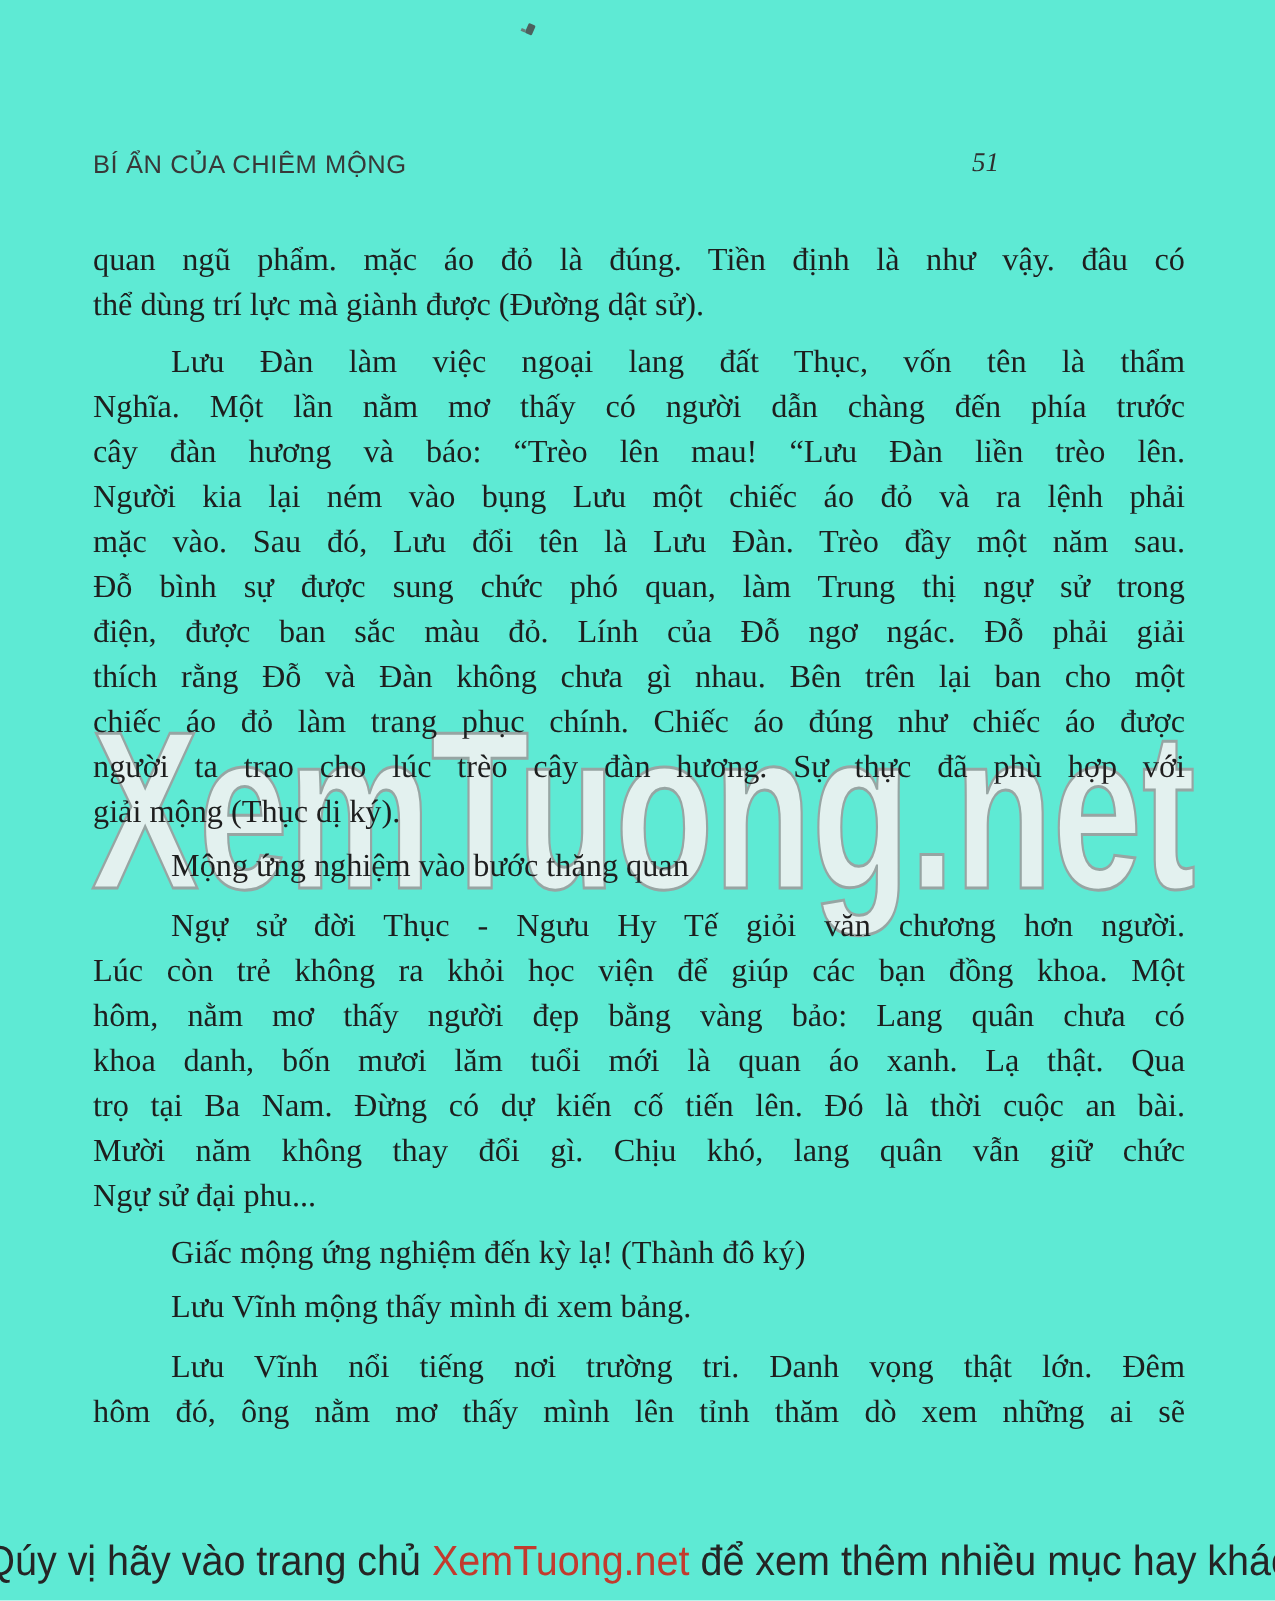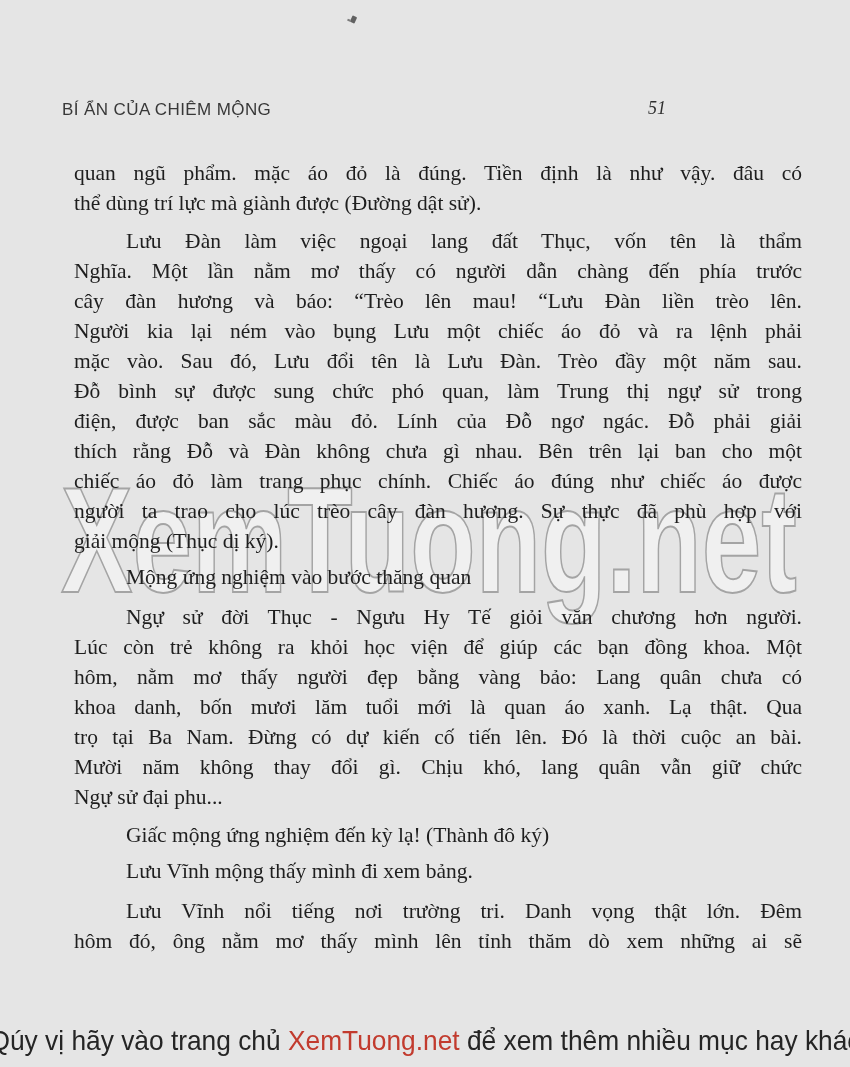--- a/index.html
+++ b/index.html
@@ -1,20 +1,20 @@
 <!DOCTYPE html>
 <html><head>
 <meta charset="utf-8">
 <style>
   html, body { margin: 0; padding: 0; background: #ffffff; }
   .page {
     position: relative;
     width: 850px;
     height: 1067px;
-    background: #e5e5e5;
+    background: #5eead4;
     overflow: hidden;
     font-family: "Liberation Serif", serif;
   }
   
   .speck {
     position: absolute;
     left: 351px; top: 16px;
     width: 5px; height: 7px;
     background: #4a4a4a;
     transform: rotate(24deg);
@@ -46,21 +46,21 @@
     font-style: italic;
   }
   .watermark {
     position: absolute;
     left: 58px; top: 462px;
     z-index: 0;
     opacity: 0.9;
   }
   .content {
     position: absolute;
-    left: 74px; top: 158px;
+    left: 62px; top: 158px;
     width: 728px;
     z-index: 1;
     color: #1e1e1e;
     font-size: 21.5px;
   }
   .block { margin-top: 8px; }
   .block:first-child { margin-top: 0; }
   .block.heading { margin-top: 6px; }
   .block.heading + .block { margin-top: 10px; }
   .line {

